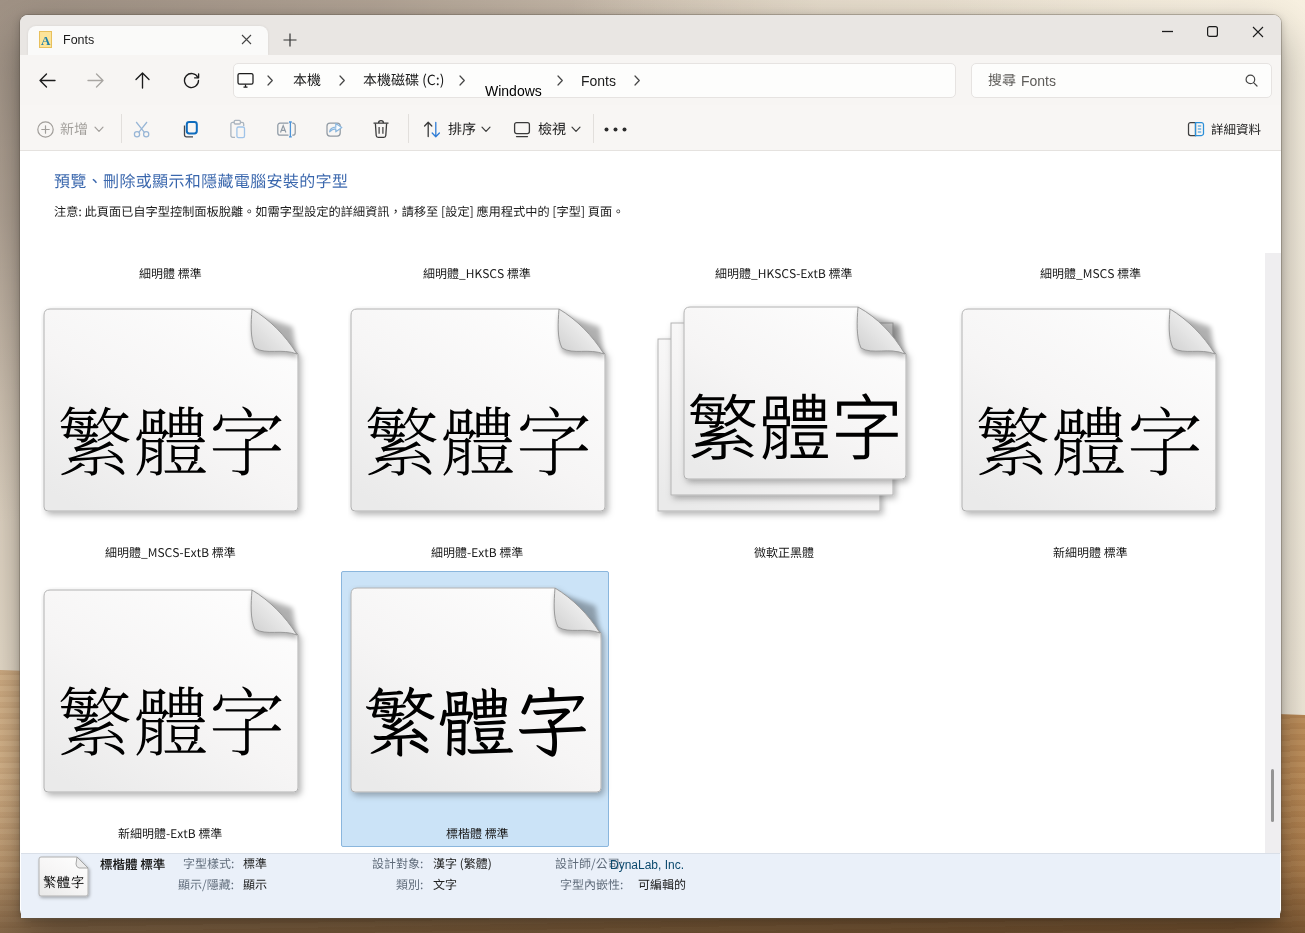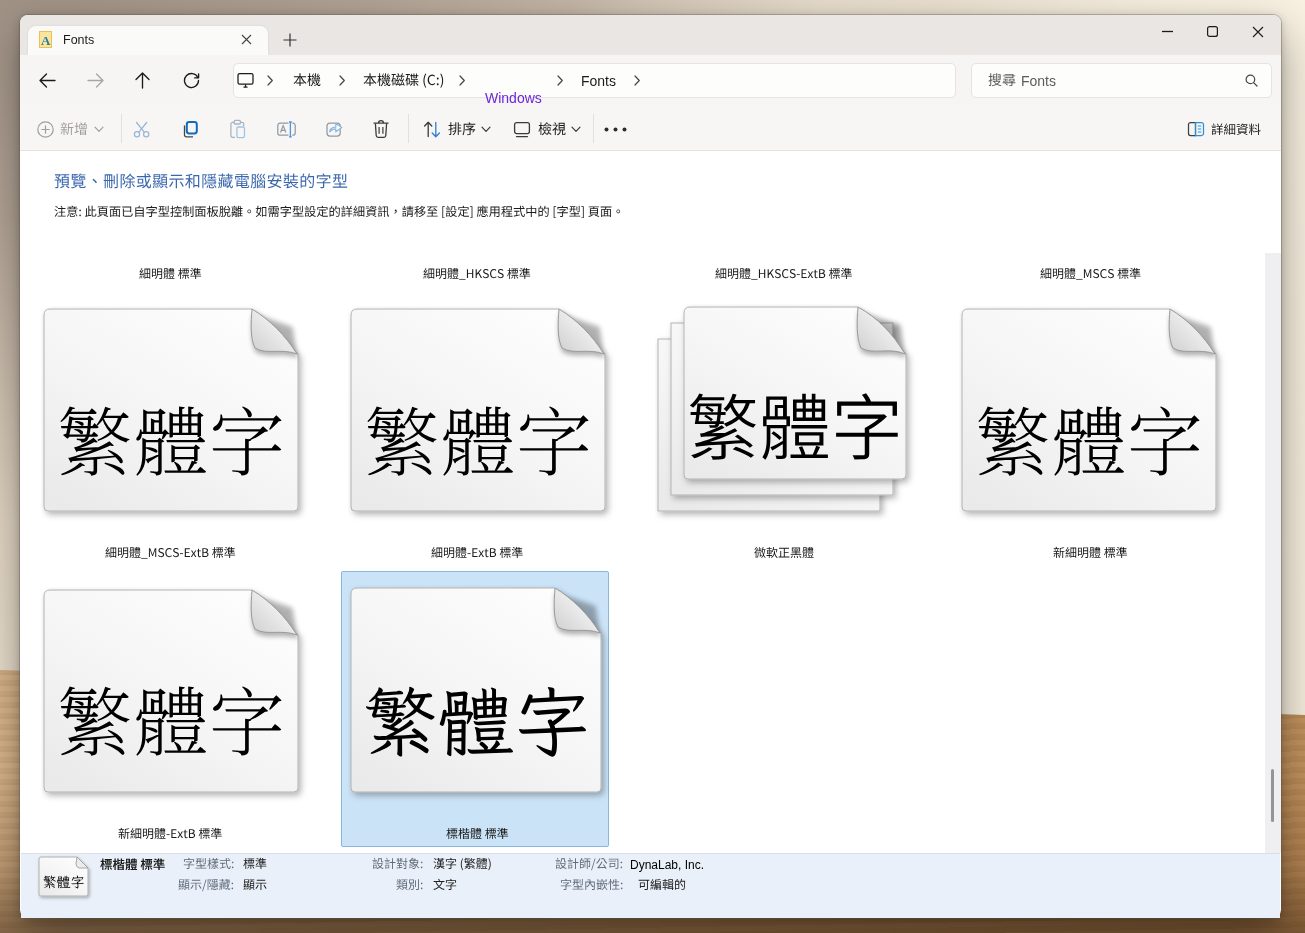--- a/index.html
+++ b/index.html
@@ -206,21 +206,21 @@
       <use href="#g4" x="4000"></use>
       <use href="#g5" x="4224"></use>
       <use href="#g6" x="4562"></use>
       <use href="#g7" x="5200"></use>
       <use href="#g8" x="5478"></use>
     </g>
   </svg>
 <svg style="position:absolute;left:458px;top:75px" width="8" height="11" viewBox="0 0 8 11">
     <path d="M2 1 L6.3 5.5 L2 10" fill="none" stroke="#454545" stroke-width="1.2" stroke-linecap="round" stroke-linejoin="round"></path>
   </svg>
-<div style="position:absolute;left:485px;top:90px;font:14px 'Liberation Sans',sans-serif;color:#6d28d9">Windows</div>
+<div style="position:absolute;left:485px;top:83px;font:14px 'Liberation Sans',sans-serif;color:#000000">Windows</div>
 <svg style="position:absolute;left:556px;top:75px" width="8" height="11" viewBox="0 0 8 11">
     <path d="M2 1 L6.3 5.5 L2 10" fill="none" stroke="#454545" stroke-width="1.2" stroke-linecap="round" stroke-linejoin="round"></path>
   </svg>
 <div style="position:absolute;left:581px;top:73px;font:14px 'Liberation Sans',sans-serif;color:#1b1b1b">Fonts</div>
 <svg style="position:absolute;left:633px;top:75px" width="8" height="11" viewBox="0 0 8 11">
     <path d="M2 1 L6.3 5.5 L2 10" fill="none" stroke="#454545" stroke-width="1.2" stroke-linecap="round" stroke-linejoin="round"></path>
   </svg>
 <div style="position:absolute;left:971px;top:63px;width:301px;height:35px;background:#fdfdfc;border:1px solid #e6e3e1;border-radius:5px;box-sizing:border-box"></div>
 <svg style="position:absolute;left:988.0px;top:72.1px" width="30" height="18">
     <g fill="#5d5b58" transform="translate(0,13) scale(0.014000)">
@@ -765,21 +765,21 @@
     <g fill="#5f6b7a" transform="translate(0,11) scale(0.012000)">
       <use href="#g54" x="0"></use>
       <use href="#g103" x="1000"></use>
       <use href="#g111" x="2000"></use>
       <use href="#g102" x="3000"></use>
       <use href="#g112" x="3392"></use>
       <use href="#g113" x="4392"></use>
       <use href="#g7" x="5392"></use>
     </g>
   </svg>
-<div style="position:absolute;left:630px;top:858px;font:12px 'Liberation Sans',sans-serif;color:#000000">DynaLab, Inc.</div>
+<div style="position:absolute;left:610px;top:858px;font:12px 'Liberation Sans',sans-serif;color:#0c4a6e">DynaLab, Inc.</div>
 <svg style="position:absolute;left:559.7px;top:878.2px" width="65" height="16">
     <g fill="#5f6b7a" transform="translate(0,11) scale(0.012000)">
       <use href="#g37" x="0"></use>
       <use href="#g38" x="1000"></use>
       <use href="#g114" x="2000"></use>
       <use href="#g115" x="3000"></use>
       <use href="#g116" x="4000"></use>
       <use href="#g7" x="5000"></use>
     </g>
   </svg>

